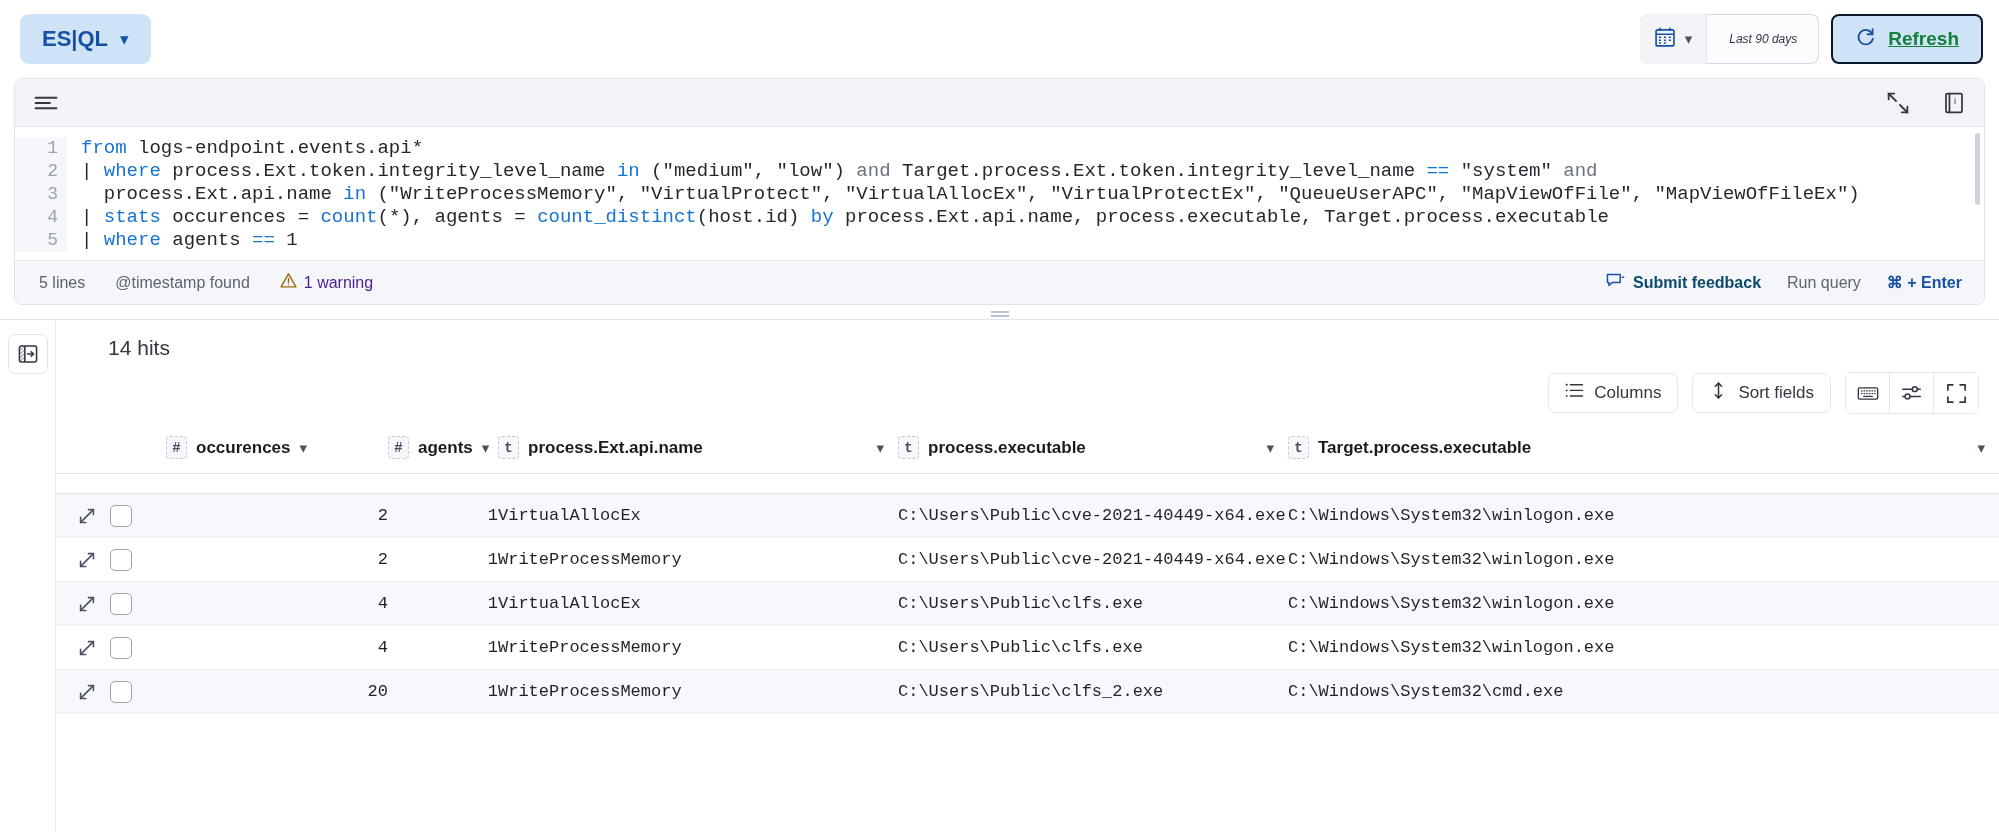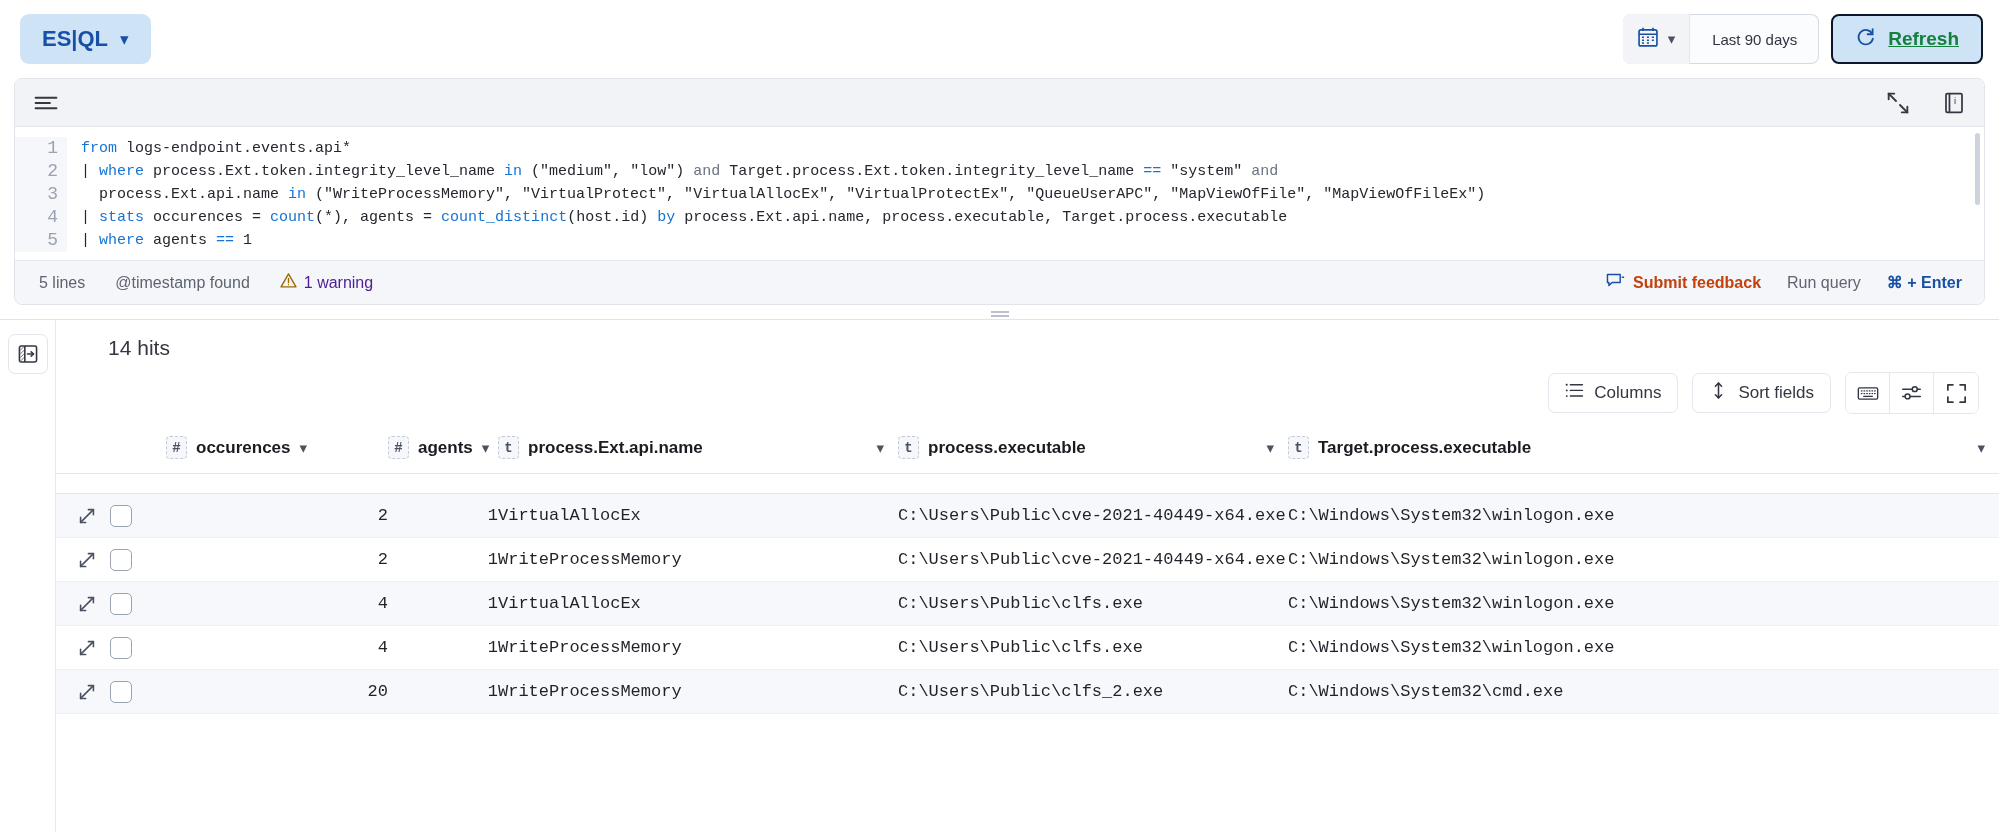--- a/index.html
+++ b/index.html
@@ -48,23 +48,24 @@
   .dp-left {
     display: flex; align-items: center; gap: 9px;
     padding: 0 14px;
     background: #f2f4f8;
     border-right: 1px solid #e2e6ed;
   }
   .dp-left .chev { font-size: 15px; color: #4b5362; }
   .dp-text {
     display: flex; align-items: center;
     padding: 0 22px;
-    font-size: 15px;
+    font-size: 12px;
     color: #313440;
     white-space: nowrap;
+    font-style: italic;
   }
   .refresh-btn {
     display: flex; align-items: center; gap: 12px;
     height: 50px;
     padding: 0 22px;
     background: #cfe3f7;
     border-radius: 8px;
     border: 2px solid #0b1628;
     color: #15803d;
     font-size: 19px;
@@ -107,21 +108,21 @@
     font-size: 18px;
     line-height: 23px;
     font-family: "Liberation Mono", monospace;
     padding-top: 0;
   }
   .gutter div { height: 23px; }
   .code-lines {
     flex: 1;
     padding-left: 14px;
     font-family: "Liberation Mono", monospace;
-    font-size: 15px;
+    font-size: 19px;
     line-height: 23px;
     color: #24272e;
     white-space: pre;
     overflow: hidden;
   }
   .code-lines > div { height: 23px; }
   .kw { color: #1573d4; }
   .op { color: #1573d4; }
   .fn { color: #1573d4; }
   .nt { color: #6b7280; }
@@ -138,21 +139,21 @@
     background: #f4f6f9;
     border-top: 1px solid #e3e6ed;
     display: flex; align-items: center;
     padding: 0 22px 0 24px;
     font-size: 16px;
     color: #5e6470;
     gap: 30px;
   }
   .warn { color: #4c1d95; display: flex; align-items: center; gap: 7px; }
   .foot-right { margin-left: auto; display: flex; align-items: center; gap: 26px; }
-  .link-blue { color: #c2410c; font-weight: 600; display: flex; align-items: center; gap: 8px; cursor: pointer; }
+  .link-blue { color: #0c4a6e; font-weight: 600; display: flex; align-items: center; gap: 8px; cursor: pointer; }
   .runq { color: #5e6470; }
   .kbd { color: #1750a5; font-weight: 600; }
 
   .drag-handle {
     width: 100%;
     height: 14px;
     display: flex; align-items: center; justify-content: center;
     cursor: row-resize;
   }
   .drag-handle .bar {

